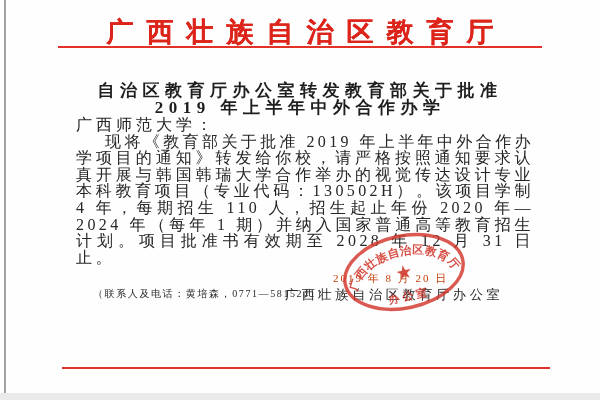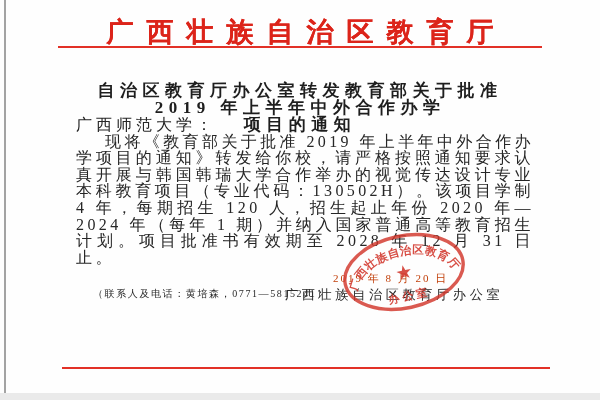--- a/index.html
+++ b/index.html
@@ -71,26 +71,25 @@
   <div class="page-left-edge"></div>
   <div class="page-bottom-edge"></div>
 
   <div class="letterhead">广西壮族自治区教育厅</div>
 
   <div class="red-rule top"></div>
 
   <div class="doc-title">
     <div>自治区教育厅办公室转发教育部关于批准</div>
     <div>2019 年上半年中外合作办学</div>
-    <div>项目的通知</div>
   </div>
 
   <div class="body-block">
     <div class="salutation">广西师范大学：</div>
-    <p class="para">现将《教育部关于批准 2019 年上半年中外合作办学项目的通知》转发给你校，请严格按照通知要求认真开展与韩国韩瑞大学合作举办的视觉传达设计专业本科教育项目（专业代码：130502H）。该项目学制 4 年，每期招生 120 人，招生起止年份 2020 年—2024 年（每年 1 期）并纳入国家普通高等教育招生计划。项目批准书有效期至 2028 年 12 月 31 日止。</p>
+    <p class="para">现将《教育部关于批准 2019 年上半年中外合作办学项目的通知》转发给你校，请严格按照通知要求认真开展与韩国韩瑞大学合作举办的视觉传达设计专业本科教育项目（专业代码：130502H）。该项目学制 4 年，每期招生 110 人，招生起止年份 2020 年—2024 年（每年 1 期）并纳入国家普通高等教育招生计划。项目批准书有效期至 2028 年 12 月 31 日止。</p>
   </div>
 
   <div class="sig-office">广西壮族自治区教育厅办公室</div>
   <div class="sig-date">2019 年 8 月 20 日</div>
   <div class="sig-contact">（联系人及电话：黄培森，0771—5815241）</div>
 
   <div class="seal">
     <svg width="150" height="112" viewBox="0 0 150 112">
       <defs>
         <path id="sealArc" d="M 25 70 A 50 31 0 1 1 125 70" fill="none"></path>

